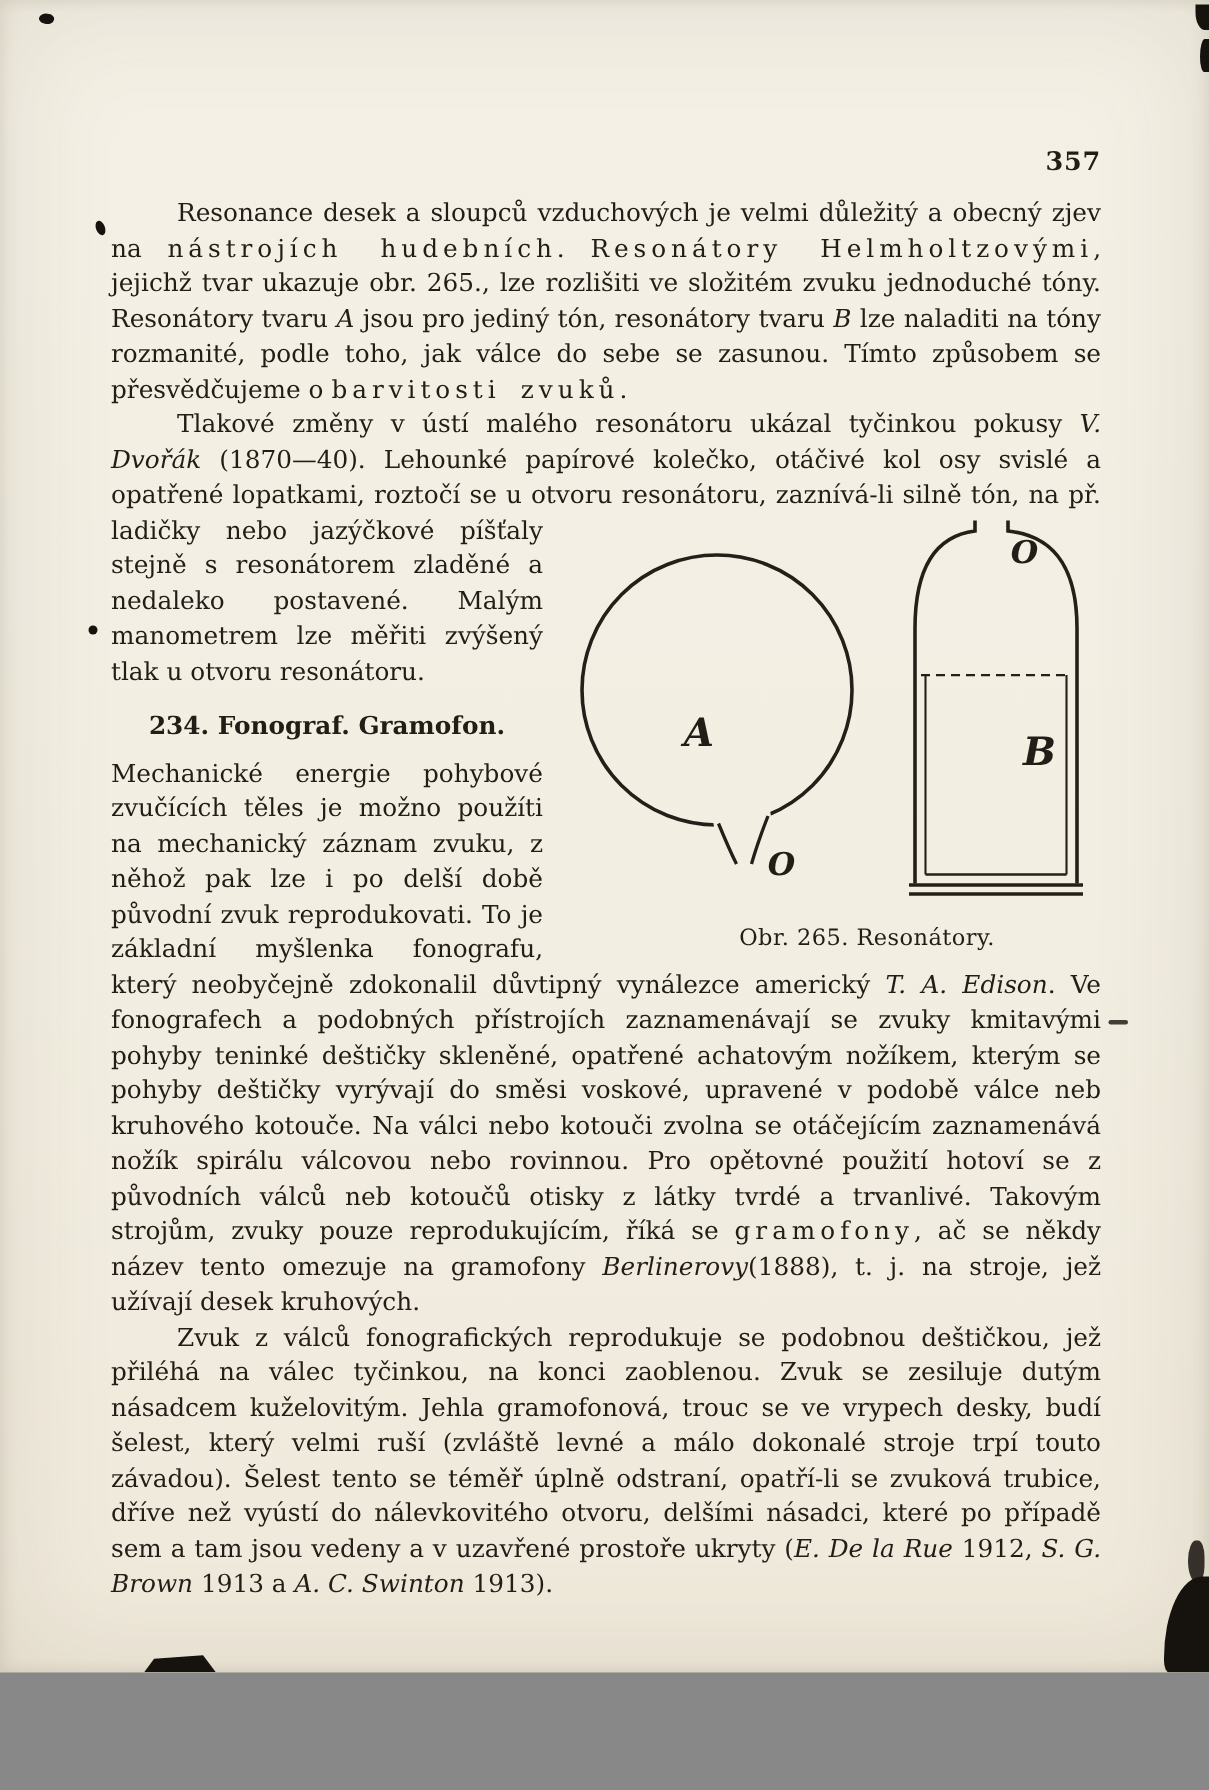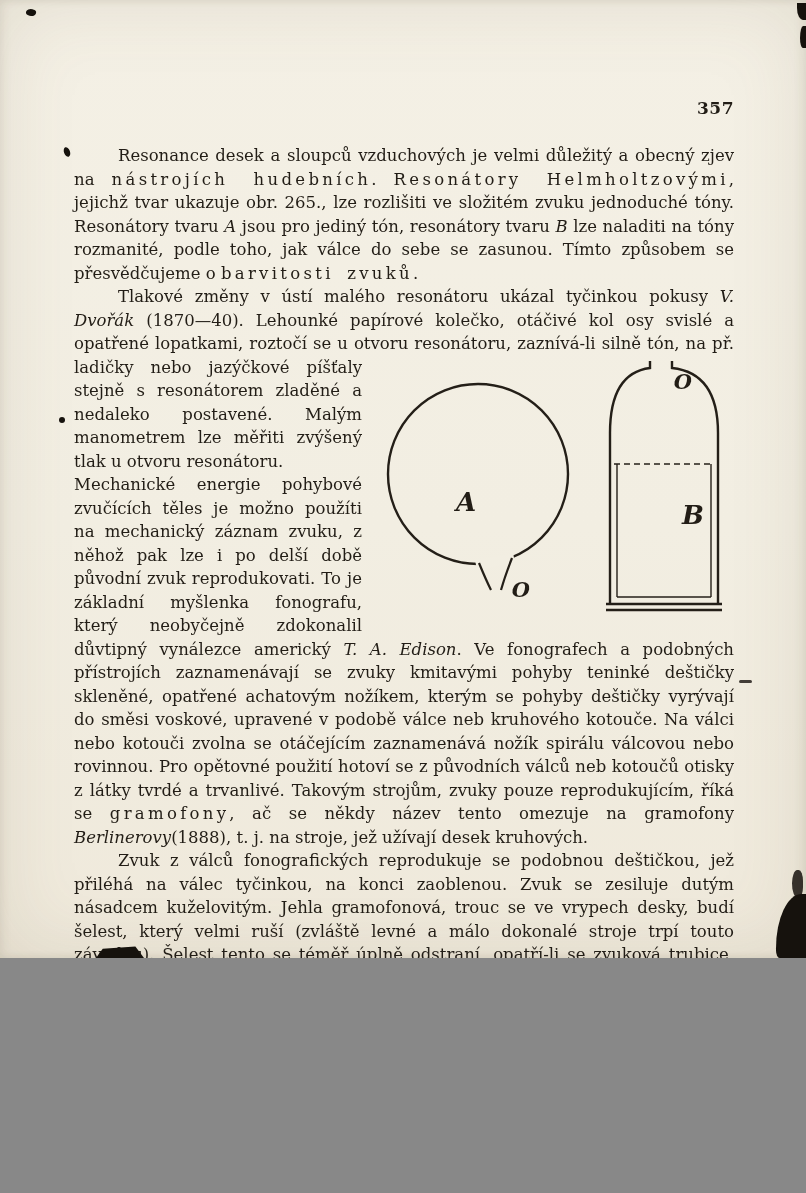--- a/index.html
+++ b/index.html
@@ -1,32 +1,32 @@
 <!DOCTYPE html>
 <html lang="cs" style="--paper: #f2eee2; --ink: #221d16;"><head>
 <meta charset="utf-8">
 <style>
   html,body{margin:0;padding:0;background:#888;}
   .page{
     position:relative;
-    width:806px;height:958px;
+    width:806px;height:1115px;
     margin:0 auto;
     background:var(--paper,#f2eee2);
     background-image:linear-gradient(180deg,#f4f0e5 0%,#f2eee2 55%,#efe9db 100%);
     box-shadow:inset 0 0 80px rgba(110,92,58,.13), inset -4px 0 10px rgba(70,58,38,.08), inset 4px 0 10px rgba(70,58,38,.06);
     overflow:hidden;
     font-family:"DejaVu Serif","Liberation Serif",serif;
     color:var(--ink,#221d16);
   }
   .page-number{
     position:absolute;top:98px;right:72px;
     font-size:17px;letter-spacing:.5px;font-weight:700;
   }
   .text-block{
-    position:absolute;left:74px;top:144px;width:660px;
+    position:absolute;left:74px;top:130px;width:660px;
     font-size:16.5px;line-height:23.5px;text-align:justify;
   }
   .para{margin:0;text-align:justify;}
   .indent{text-indent:44px;}
   .heading{
     font-weight:700;text-align:center;
     font-size:16.5px;line-height:23.5px;
     margin:13px 0 8px 0;
   }
   .italic{font-style:italic;}
@@ -87,23 +87,25 @@
           <path d="M 340 244 L 340 74 C 340 30 322 12 294 9 L 294 2" fill="none" stroke="#241f18" stroke-width="2.4"></path>
           <line x1="236" y1="105" x2="336" y2="105" stroke="#241f18" stroke-width="1.5" stroke-dasharray="6 4"></line>
           <line x1="239" y1="105" x2="239" y2="238" stroke="#241f18" stroke-width="1.4"></line>
           <line x1="333" y1="105" x2="333" y2="238" stroke="#241f18" stroke-width="1.4"></line>
           <line x1="239" y1="238" x2="333" y2="238" stroke="#241f18" stroke-width="1.6"></line>
           <line x1="228" y1="245" x2="344" y2="245" stroke="#241f18" stroke-width="2.4"></line>
           <line x1="228" y1="251" x2="344" y2="251" stroke="#241f18" stroke-width="2.4"></line>
           <text x="305" y="30" font-size="21" class="fig-label" text-anchor="middle">O</text>
           <text x="315" y="165" font-size="26" class="fig-label" text-anchor="middle">B</text>
         </svg>
+        <figcaption class="caption">Obr. 265. Resonátory.</figcaption>
       </figure><span><span>zaznívá-li silně tón, na př. ladičky nebo jazýčkové píšťaly stejně s resonátorem zladěné a nedaleko postavené. Malým manometrem lze měřiti zvýšený tlak u otvoru resonátoru.</span></span>
     </div>
 
+    <div class="heading">234. Fonograf. Gramofon.</div>
 
     <div class="para">
       <span><span>Mechanické energie pohybové zvučících těles je možno použíti na mechanický záznam zvuku, z něhož pak lze i po delší době původní zvuk reprodukovati. To je základní myšlenka fonografu, který neobyčejně zdokonalil důvtipný vynálezce americký </span><span class="italic">T. A. Edison</span><span>. Ve fonografech a podobných přístrojích zaznamenávají se zvuky kmitavými pohyby teninké deštičky skleněné, opatřené achatovým nožíkem, kterým se pohyby deštičky vyrývají do směsi voskové, upravené v podobě válce neb kruhového kotouče. Na válci nebo kotouči zvolna se otáčejícím zaznamenává nožík spirálu válcovou nebo rovinnou. Pro opětovné použití hotoví se z původních válců neb kotoučů otisky z látky tvrdé a trvanlivé. Takovým strojům, zvuky pouze reprodukujícím, říká se </span><span class="spaced">gramofony</span><span>, ač se někdy název tento omezuje na gramofony </span><span class="italic">Berlinerovy</span><span>(1888), t. j. na stroje, jež užívají desek kruhových.</span></span>
     </div>
 
     <div class="para indent">
       <span><span>Zvuk z válců fonografických reprodukuje se podobnou deštičkou, jež přiléhá na válec tyčinkou, na konci zaoblenou. Zvuk se zesiluje dutým násadcem kuželovitým. Jehla gramofonová, trouc se ve vrypech desky, budí šelest, který velmi ruší (zvláště levné a málo dokonalé stroje trpí touto závadou). Šelest tento se téměř úplně odstraní, opatří-li se zvuková trubice, dříve než vyústí do nálevkovitého otvoru, delšími násadci, které po případě sem a tam jsou vedeny a v uzavřené prostoře ukryty (</span><span class="italic">E. De la Rue</span><span> 1912, </span><span class="italic">S. G. Brown</span><span> 1913 a </span><span class="italic">A. C. Swinton</span><span> 1913).</span></span>
     </div>
 
   </div>

